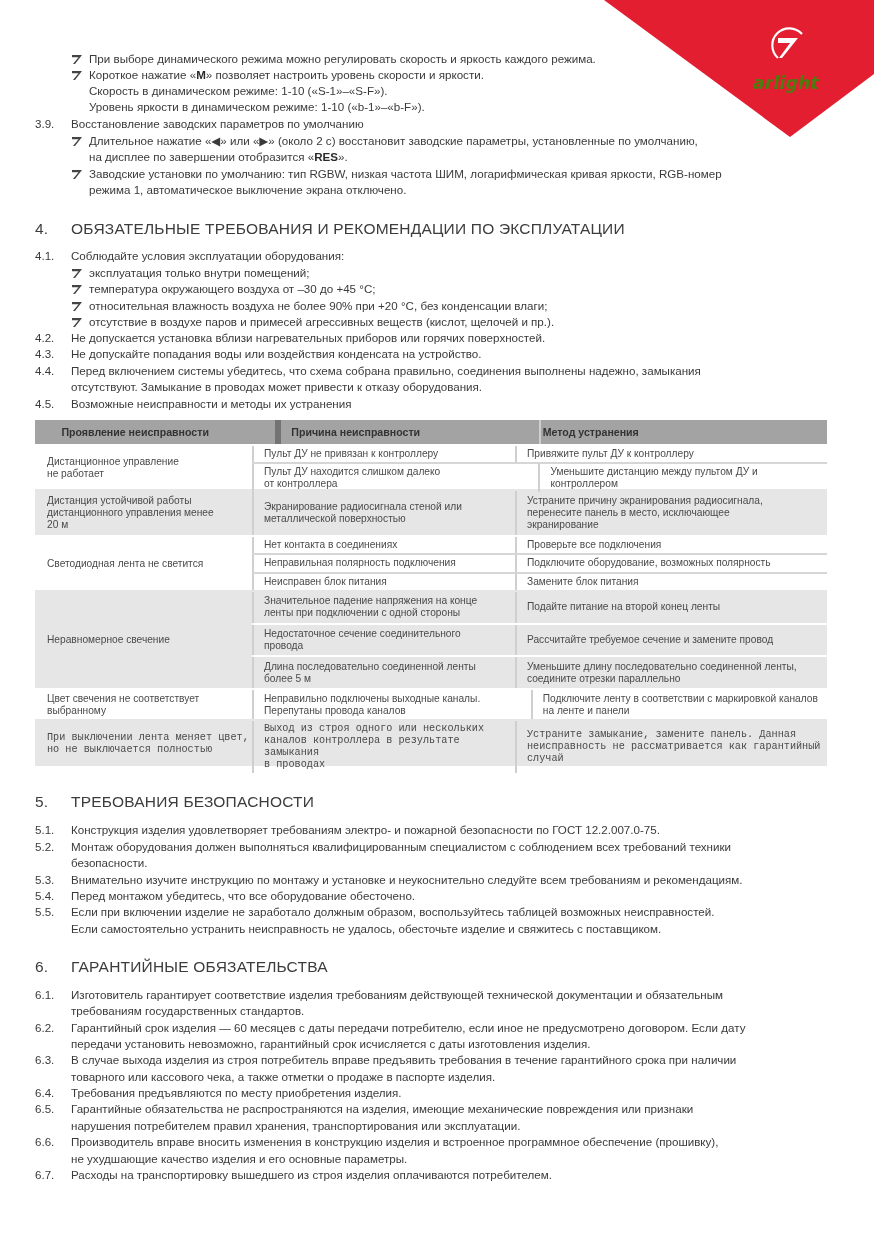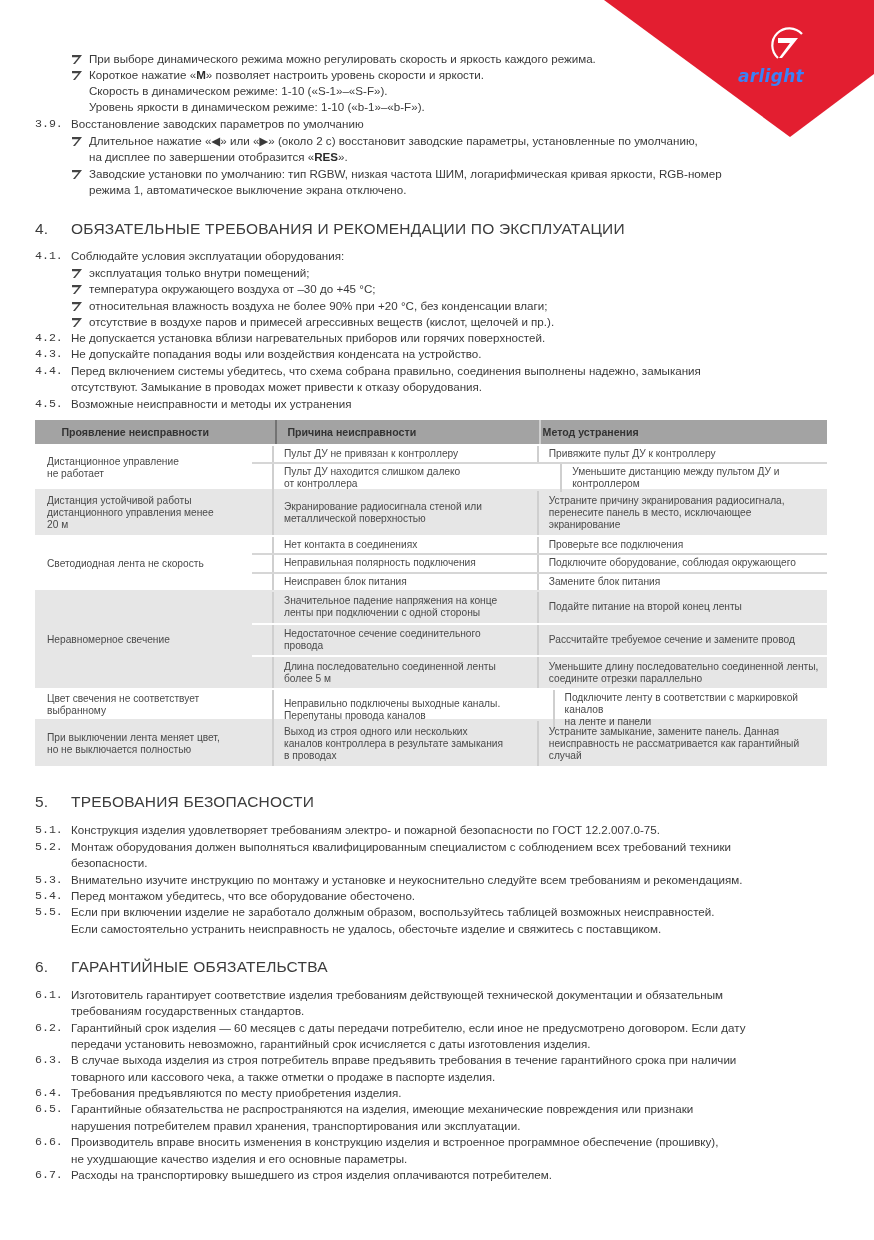--- a/index.html
+++ b/index.html
@@ -2,49 +2,49 @@
 <html><head>
 <meta charset="utf-8">
 <style>
   * { box-sizing: border-box; margin: 0; padding: 0; }
   html, body { width: 874px; height: 1240px; background: #ffffff; overflow: hidden; }
   body { position: relative; font-family: "Liberation Sans", sans-serif; color: #3a3a3a; font-size: 11.6px; }
 
   .brand { position: absolute; left: 0; top: 0; width: 874px; height: 140px; pointer-events: none; }
   .brand svg { position: absolute; left: 0; top: 0; }
   .logo { position: absolute; left: 738px; top: 22px; width: 100px; height: 66px; pointer-events: auto; }
-  .logo-text { position: absolute; left: 0; top: 44px; width: 96px; font-family: "DejaVu Sans", sans-serif; font-weight: bold; font-style: italic; font-size: 17px; color: #3b82f6; letter-spacing: 0.3px; }
+  .logo-text { position: absolute; left: 0; top: 51px; width: 96px; text-align: center; font-family: "DejaVu Sans", sans-serif; font-weight: bold; font-style: italic; font-size: 17px; color: #4d7c0f; letter-spacing: 0.3px; }
 
   .page { position: absolute; left: 0; top: 0; width: 874px; }
   .line { position: absolute; white-space: nowrap; line-height: 16px; }
-  .num { position: absolute; left: 35px; font-family: Liberation Mono, monospace; }
+  .num { position: absolute; left: 35px; }
   .txt { position: absolute; left: 71px; }
   .btxt { position: absolute; left: 89px; }
   .bullet { position: absolute; left: 71px; width: 12px; height: 12px; top: 2px; }
   .bullet svg { display: block; }
   .h2 { position: absolute; font-size: 15.5px; color: #3c3c3c; letter-spacing: 0.2px; line-height: 20px; white-space: nowrap; }
   .h2 .hn { position: absolute; left: 35px; }
   .h2 .ht { position: absolute; left: 71px; }
   b { font-weight: bold; color: #2b2b2b; }
 
   
   .tbl { position: absolute; left: 35px; top: 420px; width: 792px; font-size: 10.2px; color: #4a4a4a; }
   .tr-head { display: flex; height: 26px; background: #a3a3a3; border-bottom: 2px solid #ffffff; }
   .th { font-weight: bold; color: #333; display: flex; align-items: center; font-size: 10.6px; }
   .c1 { width: 217px; padding-left: 12px; }
-  .c2 { width: 284px; padding-left: 10px; border-left: 2px solid #737373; margin-left: 40px; }
+  .c2 { width: 284px; padding-left: 10px; border-left: 6px solid #737373; margin-left: 40px; }
   .c3 { width: 312px; padding-left: 2px; border-left: 2px solid #cfcfcf; }
   .th.c1 { justify-content: center; padding-left: 0; }
   .grp { display: flex; border-bottom: 2px solid #ffffff; }
   .grp.gray { background: #e6e6e6; }
   .grp.white { background: #ffffff; border-bottom: 2px solid #e6e6e6; }
   .g1 { width: 217px; display: flex; align-items: center; padding-left: 12px; line-height: 12px; }
   .gsub { width: 575px; display: flex; flex-direction: column; }
   .sub { display: flex; line-height: 12px; }
-  .sub > div { display: flex; align-items: center; padding-top: 2px; padding-bottom: 2px; margin-left: 20px; }
+  .sub > div { display: flex; align-items: center; padding-top: 2px; padding-bottom: 2px; }
   .grp.white .sub + .sub { border-top: 2px solid #d6d6d6; }
   .grp.gray .sub + .sub { border-top: 2px solid #ffffff; }
   .sub .s2 { width: 263px; padding-left: 10px; border-left: 2px solid #cfcfcf; }
   .sub .s3 { width: 312px; padding-left: 10px; border-left: 2px solid #cfcfcf; }
   .pre { white-space: pre-line; }
 </style>
 </head>
 <body>
 
 <div class="brand">
@@ -203,29 +203,29 @@
           <div class="s2 pre">Экранирование радиосигнала стеной или
 металлической поверхностью</div>
           <div class="s3 pre">Устраните причину экранирования радиосигнала,
 перенесите панель в место, исключающее
 экранирование</div>
         </div>
       </div>
     </div>
 
     <div class="grp white" style="height:55px;">
-      <div class="g1 pre">Светодиодная лента не скорость</div>
+      <div class="g1 pre">Светодиодная лента не светится</div>
       <div class="gsub">
         <div class="sub" style="flex:1;">
           <div class="s2 pre">Нет контакта в соединениях</div>
           <div class="s3 pre">Проверьте все подключения</div>
         </div>
         <div class="sub" style="flex:1;">
           <div class="s2 pre">Неправильная полярность подключения</div>
-          <div class="s3 pre">Подключите оборудование, соблюдая окружающего</div>
+          <div class="s3 pre">Подключите оборудование, возможных полярность</div>
         </div>
         <div class="sub" style="flex:1;">
           <div class="s2 pre">Неисправен блок питания</div>
           <div class="s3 pre">Замените блок питания</div>
         </div>
       </div>
     </div>
 
     <div class="grp gray" style="height:98px;">
       <div class="g1 pre">Неравномерное свечение</div>
@@ -255,21 +255,21 @@
       <div class="gsub">
         <div class="sub" style="flex:1;gap:29px;">
           <div class="s2 pre">Неправильно подключены выходные каналы.
 Перепутаны провода каналов</div>
           <div class="s3 pre">Подключите ленту в соответствии с маркировкой каналов
 на ленте и панели</div>
         </div>
       </div>
     </div>
 
-    <div class="grp gray" style="height:45px; border-bottom:none;">
+    <div class="grp gray" style="height:45px; border-bottom:none;font-family:Liberation Mono, monospace;">
       <div class="g1 pre">При выключении лента меняет цвет,
 но не выключается полностью</div>
       <div class="gsub">
         <div class="sub" style="flex:1;">
           <div class="s2 pre">Выход из строя одного или нескольких
 каналов контроллера в результате замыкания
 в проводах</div>
           <div class="s3 pre">Устраните замыкание, замените панель. Данная
 неисправность не рассматривается как гарантийный
 случай</div>

